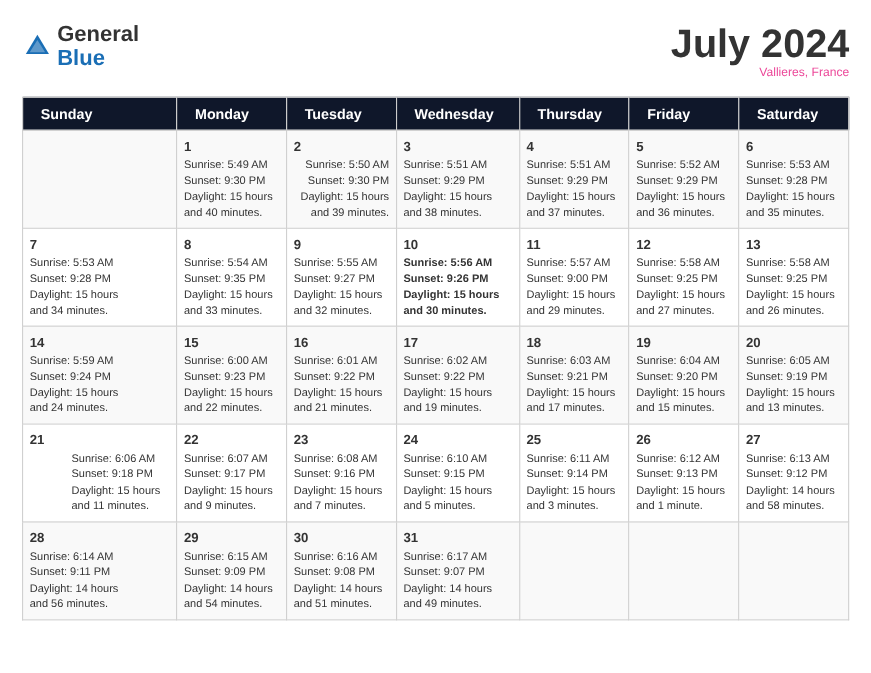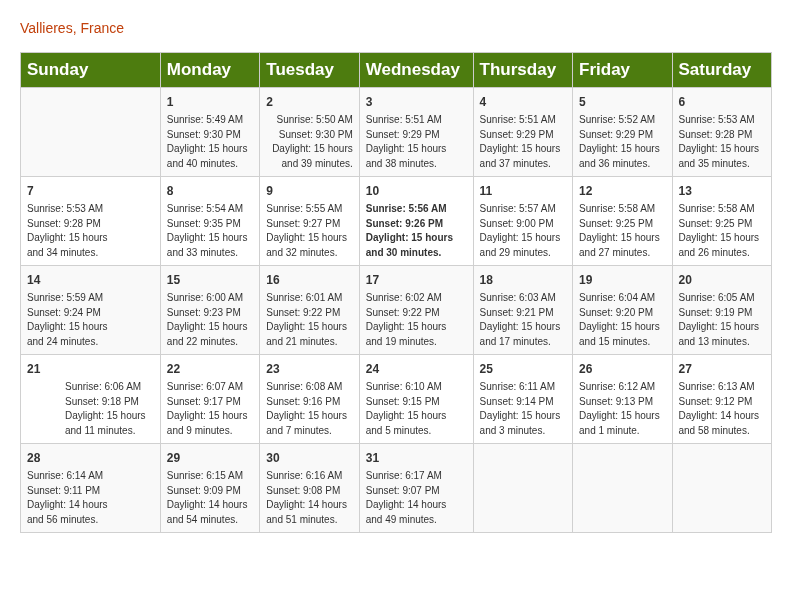--- a/index.html
+++ b/index.html
@@ -35,34 +35,34 @@
     .title-block {
       text-align: right;
     }
     .month-title {
       font-size: 36px;
       font-weight: bold;
       color: #333;
       line-height: 1.1;
     }
     .subtitle {
-      font-size: 14px;
-      color: #c2410c;
+      font-size: 11px;
+      color: #ec4899;
     }
     table {
       width: 100%;
       border-collapse: collapse;
       font-size: 11px;
     }
     thead tr th {
-      background-color: #4d7c0f;
+      background-color: #0f172a;
       color: #fff;
-      padding: 7px 6px;
+      padding: 7px 16px;
       text-align: left;
-      font-size: 17px;
+      font-size: 13px;
       font-weight: bold;
       border: 1px solid #ccc;
     }
     tbody tr td {
       vertical-align: top;
       padding: 5px 6px;
       border: 1px solid #d0d0d0;
       min-height: 80px;
       color: #333;
       line-height: 1.5;
@@ -82,21 +82,32 @@
     .day-info {
       font-size: 10px;
       color: #333;
       line-height: 1.45;
     }
   </style>
 </head>
 <body>
 
 <div class="header">
+  <div class="logo">
+    <svg class="logo-icon" viewBox="0 0 40 40">
+      <polygon points="20,5 35,30 5,30" fill="#1a6eb5"></polygon>
+      <polygon points="20,12 30,28 10,28" fill="#fff" opacity="0.3"></polygon>
+    </svg>
+    <div class="logo-text">
+      <span>General</span><br>
+      <span class="blue">Blue</span>
+    </div>
+  </div>
   <div class="title-block">
+    <div class="month-title">July 2024</div>
     <div class="subtitle">Vallieres, France</div>
   </div>
 </div>
 
 <table>
   <thead>
     <tr>
 
     <th>Sunday</th>
         <th>Monday</th>

